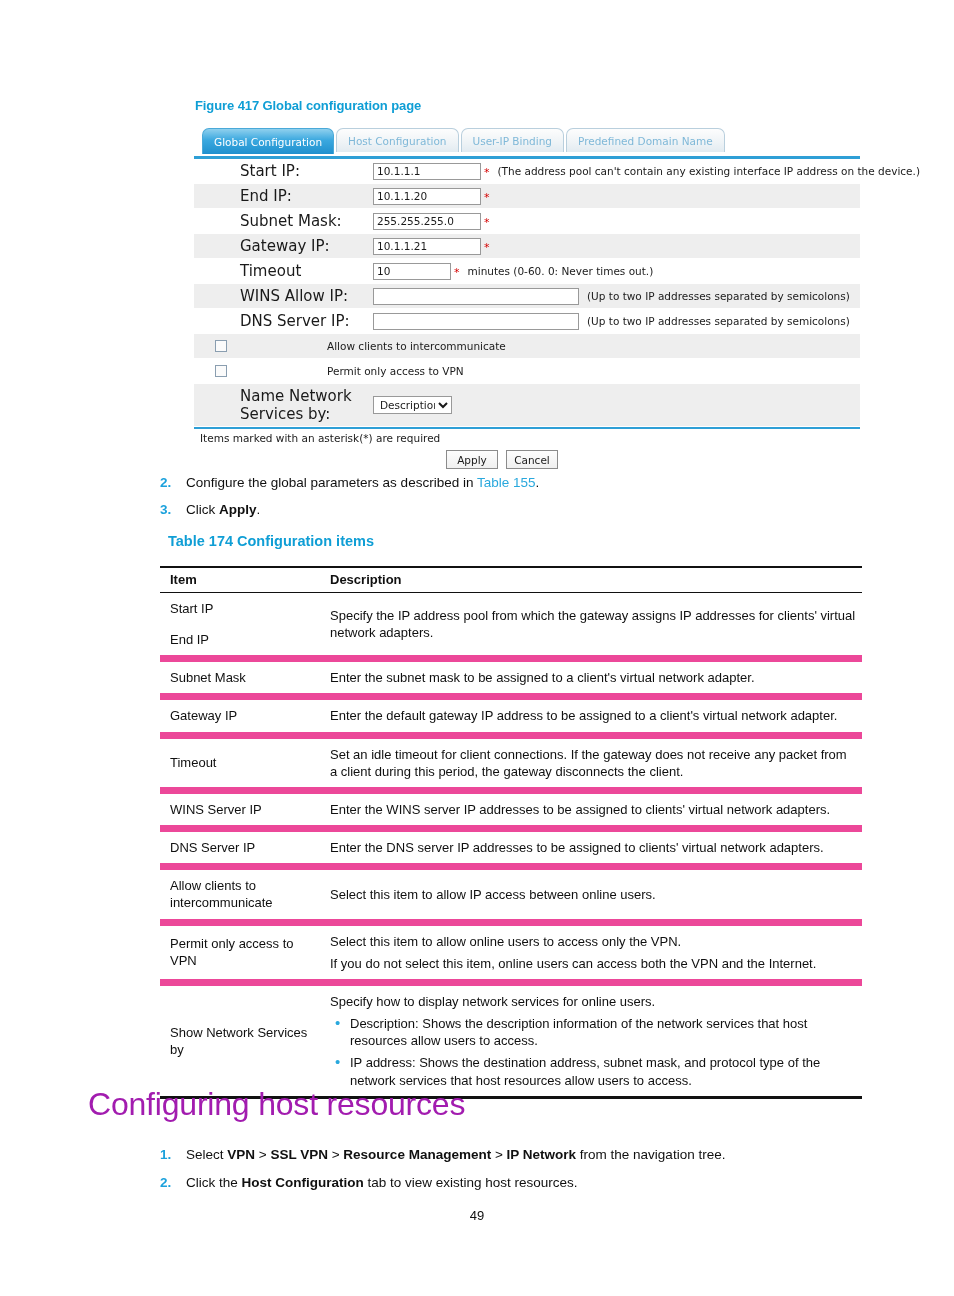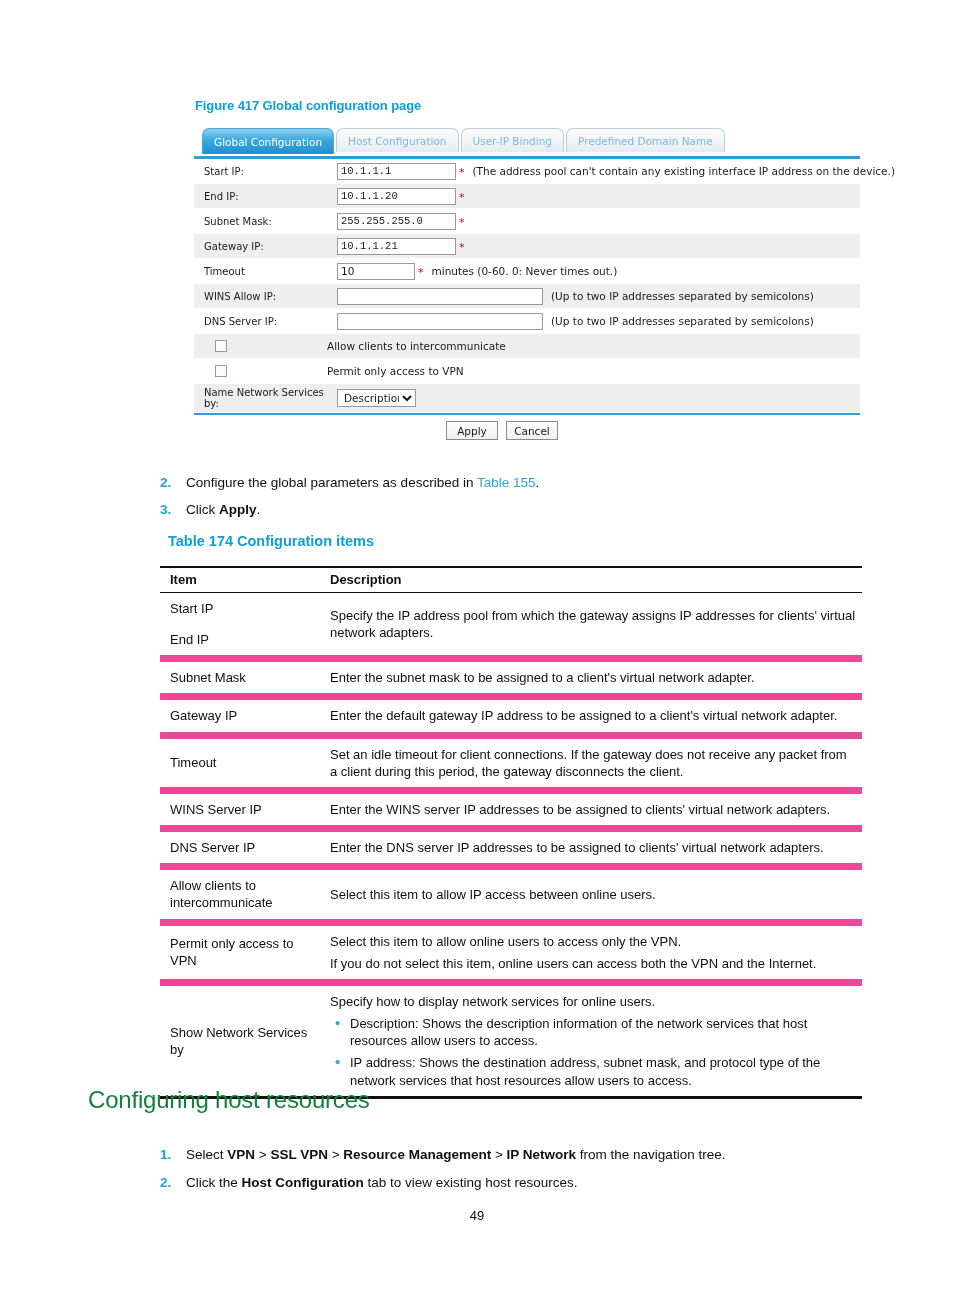--- a/index.html
+++ b/index.html
@@ -81,37 +81,38 @@
     min-height: 25px;
     padding: 3px 0 3px 6px;
     border-bottom: 1px solid #ffffff;
   }
   .frow.odd  { background: #ffffff; }
   .frow.even { background: #eeeeee; }
 
   .flabel {
     width: 137px;
     flex: 0 0 137px;
-    font-size: 10px;
+    font-size: 15px;
     color: #1a1a1a;
     padding-left: 4px;
+    margin-left: 36px;
   }
   .fctrl { display: flex; align-items: center; }
 
   input.txt {
     height: 17px;
     border: 1px solid #999999;
     background: #ffffff;
     font-family: "DejaVu Sans", sans-serif;
     font-size: 10.5px;
     padding: 0 3px;
     color: #1a1a1a;
     outline: none;
   }
-  input.w-ip   { width: 119px; font-family: Liberation Mono, monospace; }
+  input.w-ip   { width: 108px; }
   input.w-to   { width: 78px; }
   input.w-srv  { width: 206px; }
 
   .star {
     color: #d40000;
     font-size: 11px;
     margin-left: 3px;
     line-height: 1;
     position: relative;
     top: 1px;
@@ -242,22 +243,22 @@
     left: -15px;
     font-size: 15px;
     line-height: 1.1;
   }
 
   
   .sec-head {
     position: absolute;
     left: 88px;
     top: 1086px;
-    font-size: 24px;
-    color: #15803d;
+    font-size: 32px;
+    color: #a21caf;
     font-weight: normal;
     letter-spacing: -0.2px;
   }
 
   
   .pageno {
     position: absolute;
     left: 0;
     right: 0;
     top: 1208px;
@@ -366,20 +367,21 @@
           <option>Description</option>
           <option>IP address</option>
         </select>
       </div>
     </div>
 
   </div>
 
   <div class="panel-bottom-line"></div>
 
+  <div class="req-note">Items marked with an asterisk(*) are required</div>
 
   <div class="btn-row">
     <button class="btn">Apply</button>
     <button class="btn">Cancel</button>
   </div>
 </div>
 
 <div class="step" style="left:160px; top:474px;">
   <span class="num">2.</span>
   <span class="txt"><span>Configure the global parameters as described in </span><span class="lnk">Table 155</span><span>.</span></span>

